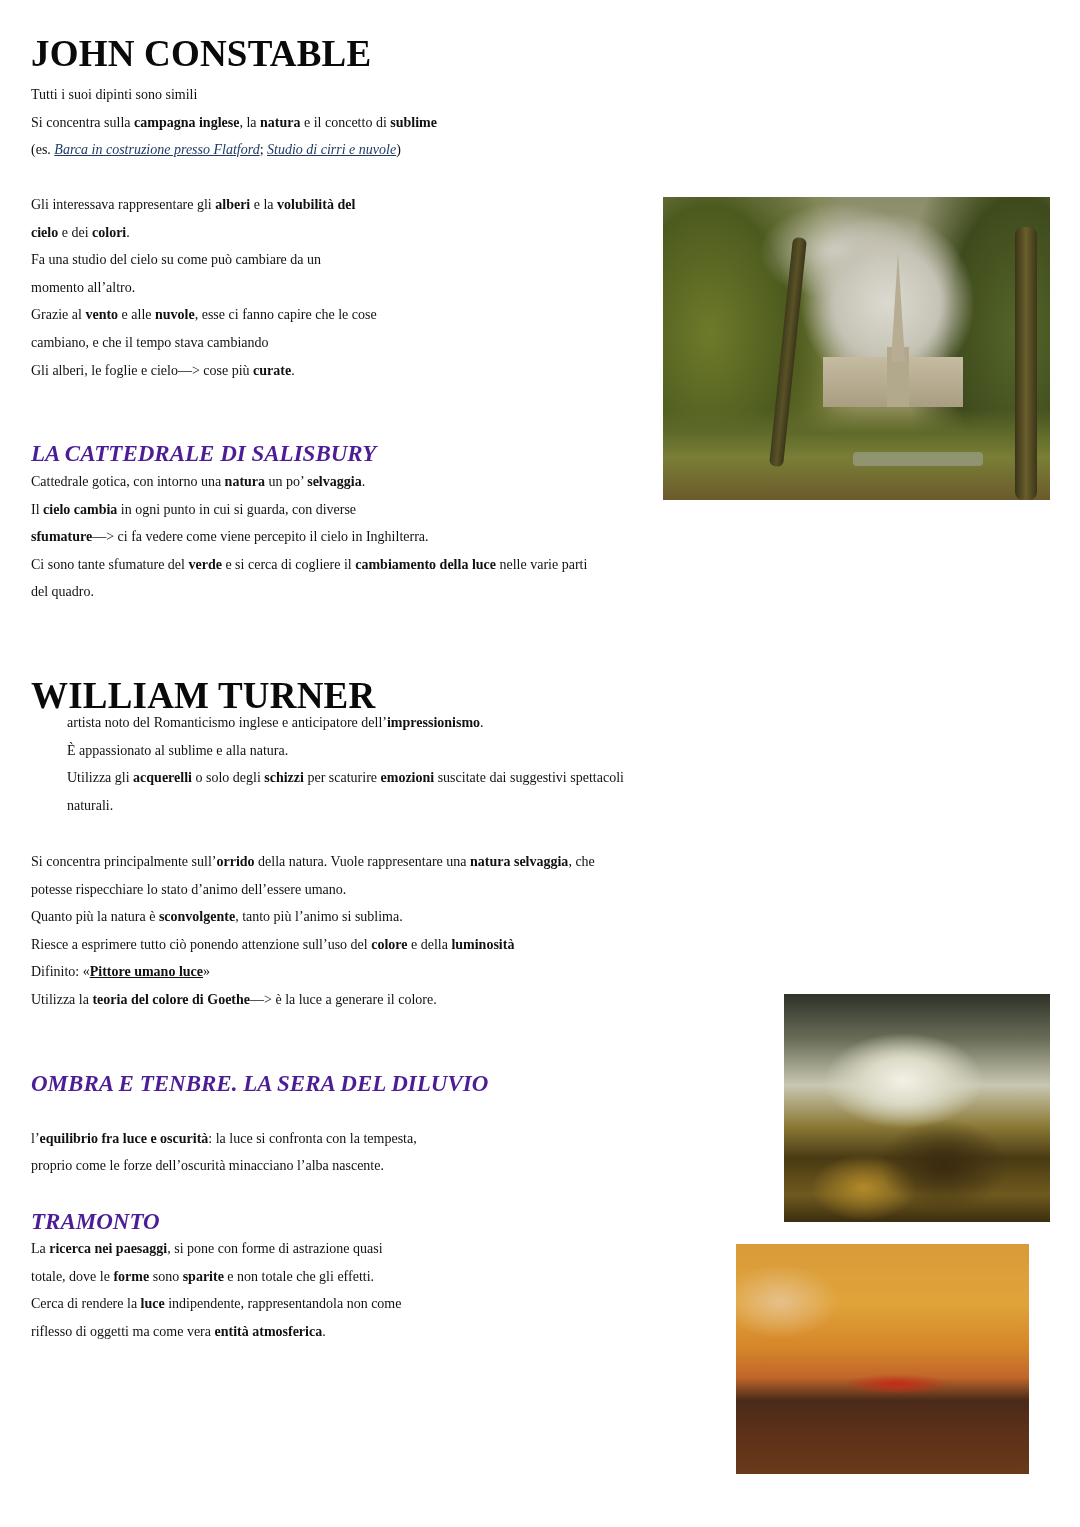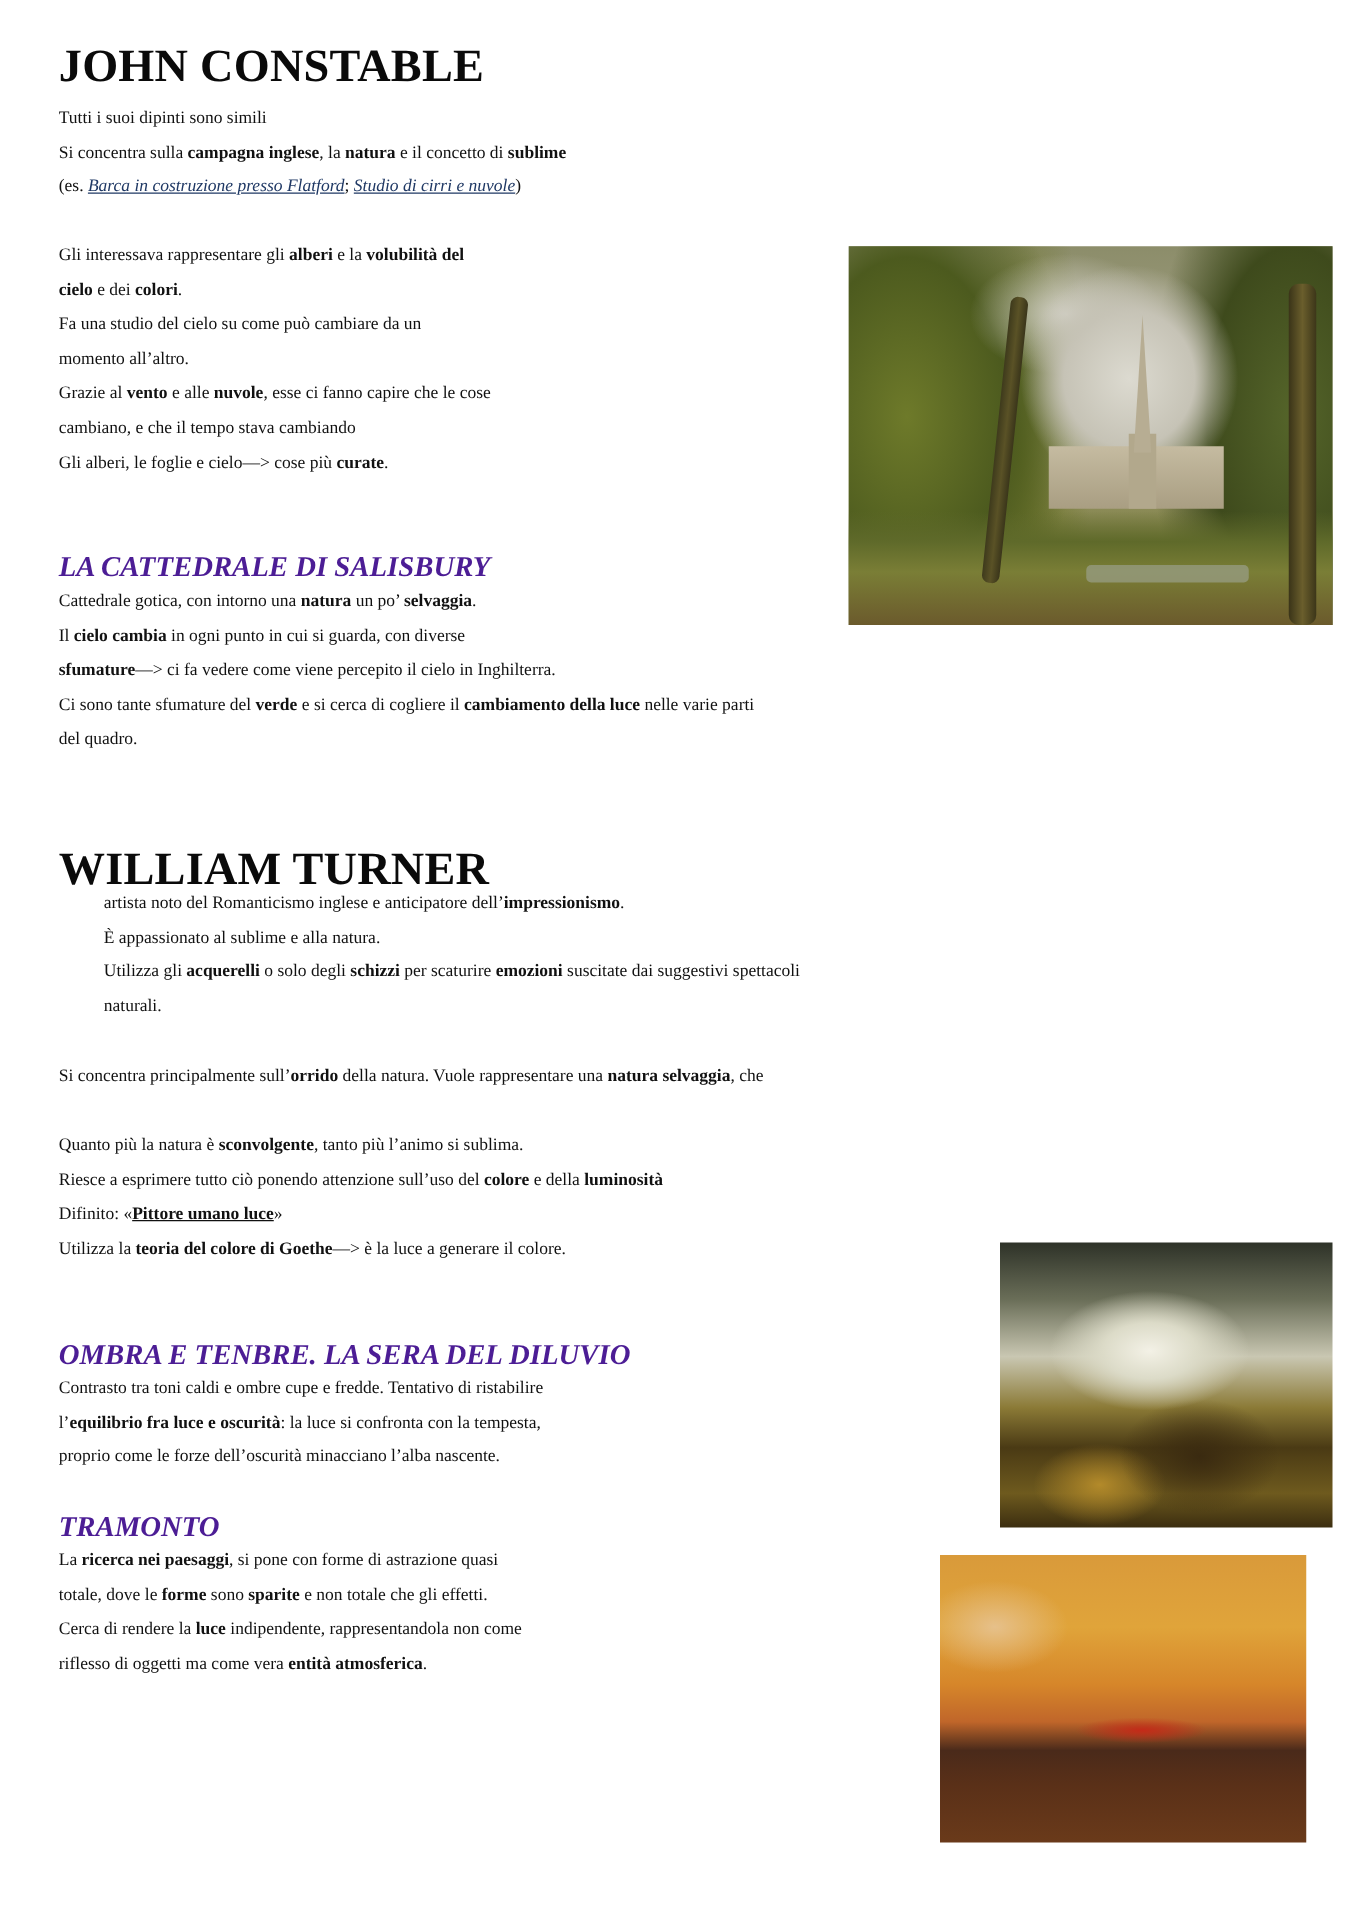--- a/index.html
+++ b/index.html
@@ -10,21 +10,21 @@
   body {
     width: 1080px;
     height: 1527px;
     position: relative;
     overflow: hidden;
     font-family: "Liberation Serif", "DejaVu Serif", serif;
     color: #111111;
   }
   .page {
     position: absolute;
-    left: 16px; top: 0;
+    left: 0; top: 0;
     width: 1040px; height: 1527px;
   }
   .h1 {
     position: absolute;
     left: 31px;
     font-size: 37px;
     font-weight: bold;
     letter-spacing: 0.2px;
     line-height: 40px;
     margin: 0;
@@ -179,33 +179,33 @@
 
   <p class="para" style="top:709px; width:1020px;margin-left:36px;">
     <span>artista noto del Romanticismo inglese e anticipatore dell’</span><b>impressionismo</b><span>.</span><br>
     <span>È appassionato al sublime e alla natura.</span><br>
     <span>Utilizza gli </span><b>acquerelli</b><span> o solo degli </span><b>schizzi</b><span> per scaturire </span><b>emozioni</b><span> suscitate dai suggestivi spettacoli</span><br>
     <span>naturali.</span>
   </p>
 
   <p class="para" style="top:848px; width:1030px;">
     <span>Si concentra principalmente sull’</span><b>orrido</b><span> della natura. Vuole rappresentare una </span><b>natura selvaggia</b><span>, che</span><br>
-    <br>
+    <span>potesse rispecchiare lo stato d’animo dell’essere umano.</span><br>
     <span>Quanto più la natura è </span><b>sconvolgente</b><span>, tanto più l’animo si sublima.</span><br>
     <span>Riesce a esprimere tutto ciò ponendo attenzione sull’uso del </span><b>colore</b><span> e della </span><b>luminosità</b><br>
     <span>Difinito: «</span><b class="u">Pittore umano luce</b><span>»</span><br>
     <span>Utilizza la </span><b>teoria del colore di Goethe</b><span>—&gt; è la luce a generare il colore.</span>
   </p>
 
   <div class="painting diluvio" title="Shade and Darkness – the Evening of the Deluge"></div>
 
   <h2 class="sub" style="top:1071px;">OMBRA E TENBRE. LA SERA DEL DILUVIO </h2>
 
   <p class="para" style="top:1097px; width:720px;">
-    <span>Contrasto tra toni caldi e ombre cupe e fredde. Tentativo di ristabilire</span><br>
+    <br>
     <span>l’</span><b>equilibrio fra luce e oscurità</b><span>: la luce si confronta con la tempesta,</span><br>
     <span>proprio come le forze dell’oscurità minacciano l’alba nascente.</span>
   </p>
 
   <h2 class="sub" style="top:1209px;">TRAMONTO</h2>
 
   <p class="para" style="top:1235px; width:700px;">
     <span>La </span><b>ricerca nei paesaggi</b><span>, si pone con forme di astrazione quasi</span><br>
     <span>totale, dove le </span><b>forme</b><span> sono </span><b>sparite</b><span> e non totale che gli effetti.</span><br>
     <span>Cerca di rendere la </span><b>luce</b><span> indipendente, rappresentandola non come</span><br>

